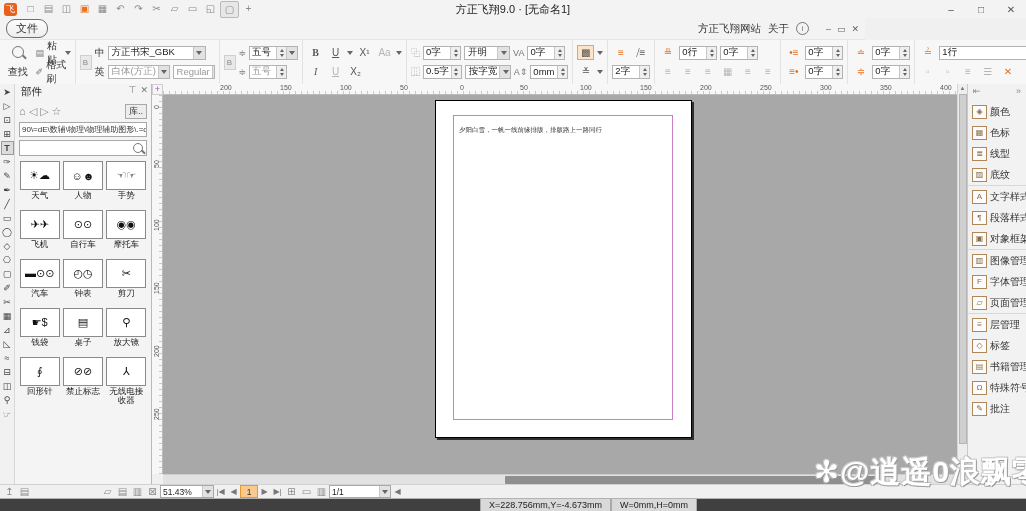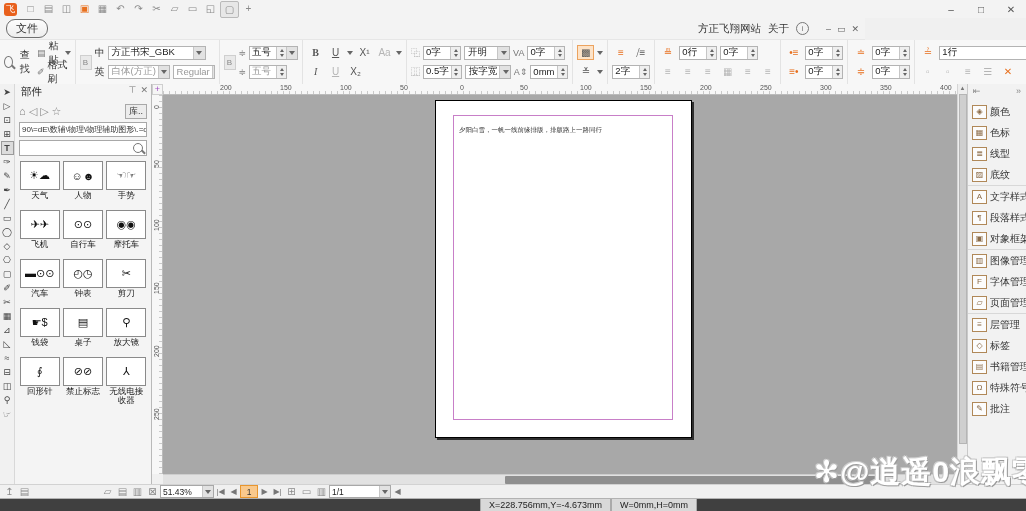--- a/index.html
+++ b/index.html
@@ -25,21 +25,21 @@
   .mtab.active{color:#e8701e}
   .mtab.active::after{content:"";position:absolute;left:8px;right:8px;bottom:0;height:2px;background:#e8701e}
   .mright{margin-left:auto;display:flex;align-items:center;gap:7px;padding-right:6px;font-size:10.5px;color:#333}
   .infocircle{width:11px;height:11px;border:1px solid #777;border-radius:50%;font-size:8px;display:flex;align-items:center;justify-content:center;color:#777}
   .docbtns{display:flex;gap:6px;margin-left:10px;color:#666;font-size:9px}
 
   
   .ribbon{left:0;top:40px;width:1026px;height:44px;background:#f7f7f7;border-bottom:1px solid #dcdcdc;display:flex;align-items:stretch;overflow:hidden}
   .rgroup{border-right:1px solid #e3e3e3;padding:3px 4px;display:flex;flex-direction:column;justify-content:center;gap:3px}
   .rrow{display:flex;align-items:center;gap:3px;height:16px}
-  .bigbtn{display:flex;align-items:center;justify-content:center;width:32px;gap:7px;font-size:10px;color:#333}
+  .bigbtn{display:flex;flex-direction:column;align-items:center;justify-content:center;width:32px;gap:7px;font-size:10px;color:#333}
   .smlbl{font-size:10px;color:#333}
   .mini{font-size:9px;color:#777}
   .mag{width:10px;height:10px;border:1.6px solid #777;border-radius:50%;position:relative}
   .mag::after{content:"";position:absolute;width:5px;height:1.6px;background:#777;transform:rotate(45deg);right:-4px;bottom:-1px}
   .sel{display:flex;align-items:center;justify-content:space-between;border:1px solid #b3b3b3;background:#fff;height:14px;font-size:9.5px;padding-left:3px;box-sizing:border-box;color:#222;white-space:nowrap;overflow:hidden}
   .sel .arr{width:11px;align-self:stretch;background:#e2e2e2;border-left:1px solid #c6c6c6;display:flex;align-items:center;justify-content:center;flex:none;margin-left:2px}
   .tri{width:0;height:0;border-left:3px solid transparent;border-right:3px solid transparent;border-top:4px solid #666}
   .spin{display:flex;align-items:center;border:1px solid #b3b3b3;background:#fff;height:14px;font-size:9.5px;box-sizing:border-box;color:#222}
   .spin .val{padding:0 2px;min-width:22px;white-space:nowrap}
   .spin .st{width:9px;align-self:stretch;border-left:1px solid #c6c6c6;display:flex;flex-direction:column;align-items:center;justify-content:space-evenly;background:#efefef}
@@ -130,20 +130,21 @@
       <div class="qicon">▦</div>
       <div class="qicon">↶</div>
       <div class="qicon">↷</div>
       <div class="qicon">✂</div>
       <div class="qicon">▱</div>
       <div class="qicon">▭</div>
       <div class="qicon">◱</div>
       <div class="qicon active activebox">▢</div>
       <div class="qicon">+</div>
     </div>
+  <div class="wtitle">方正飞翔9.0 · [无命名1]</div>
   <div class="wbtns">
     <div class="wbtn">–</div>
     <div class="wbtn">□</div>
     <div class="wbtn">✕</div>
   </div>
 </div>
 
 <div class="abs menubar">
   <div class="filebtn">文件</div>
   <div class="mright">

